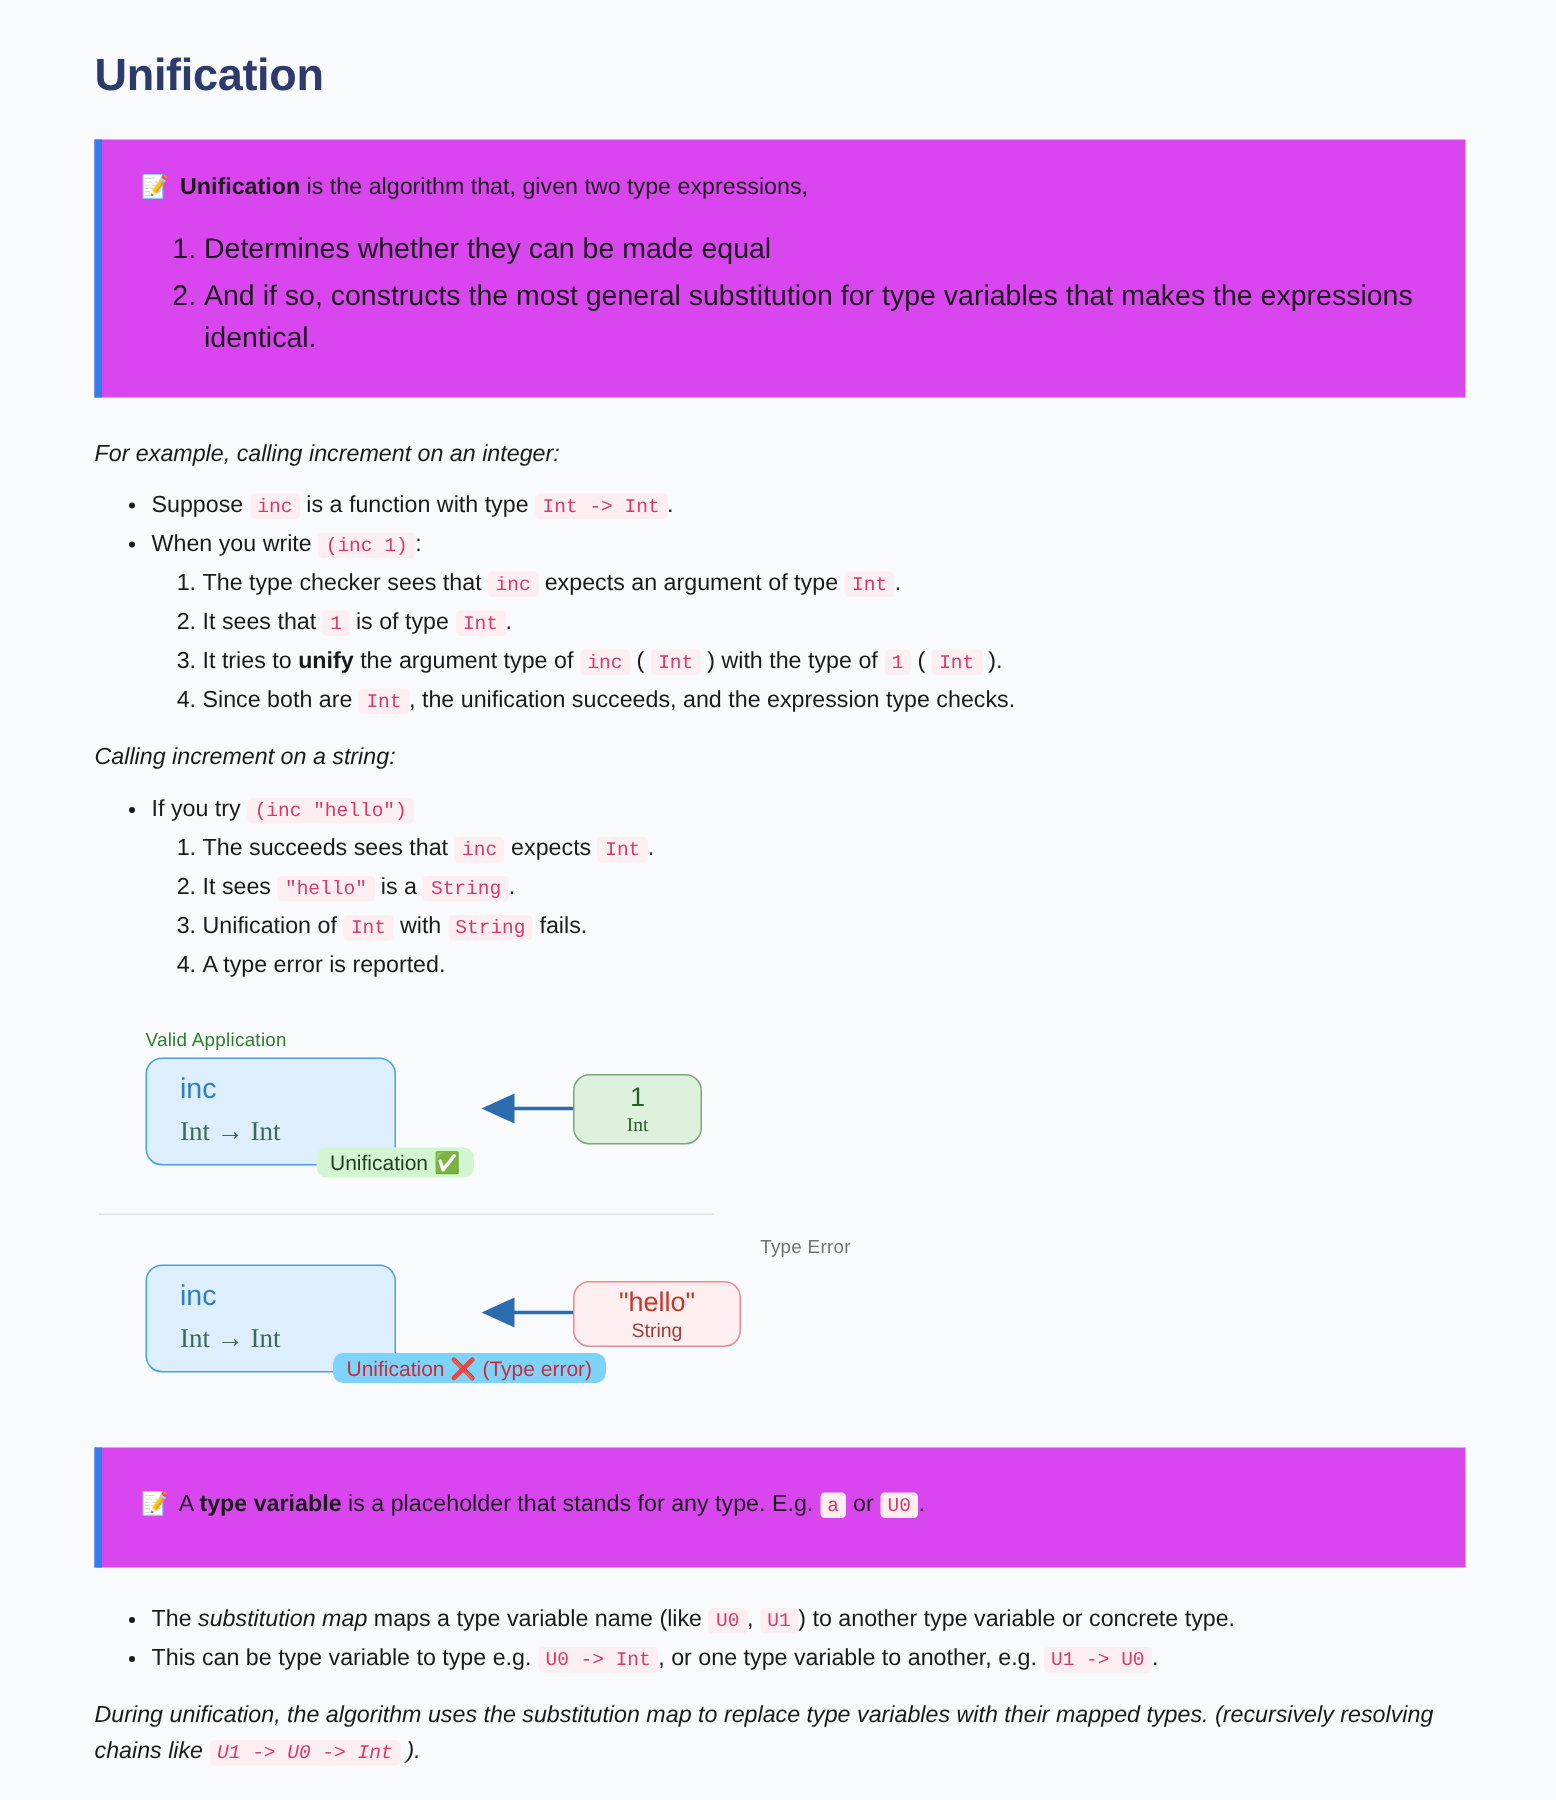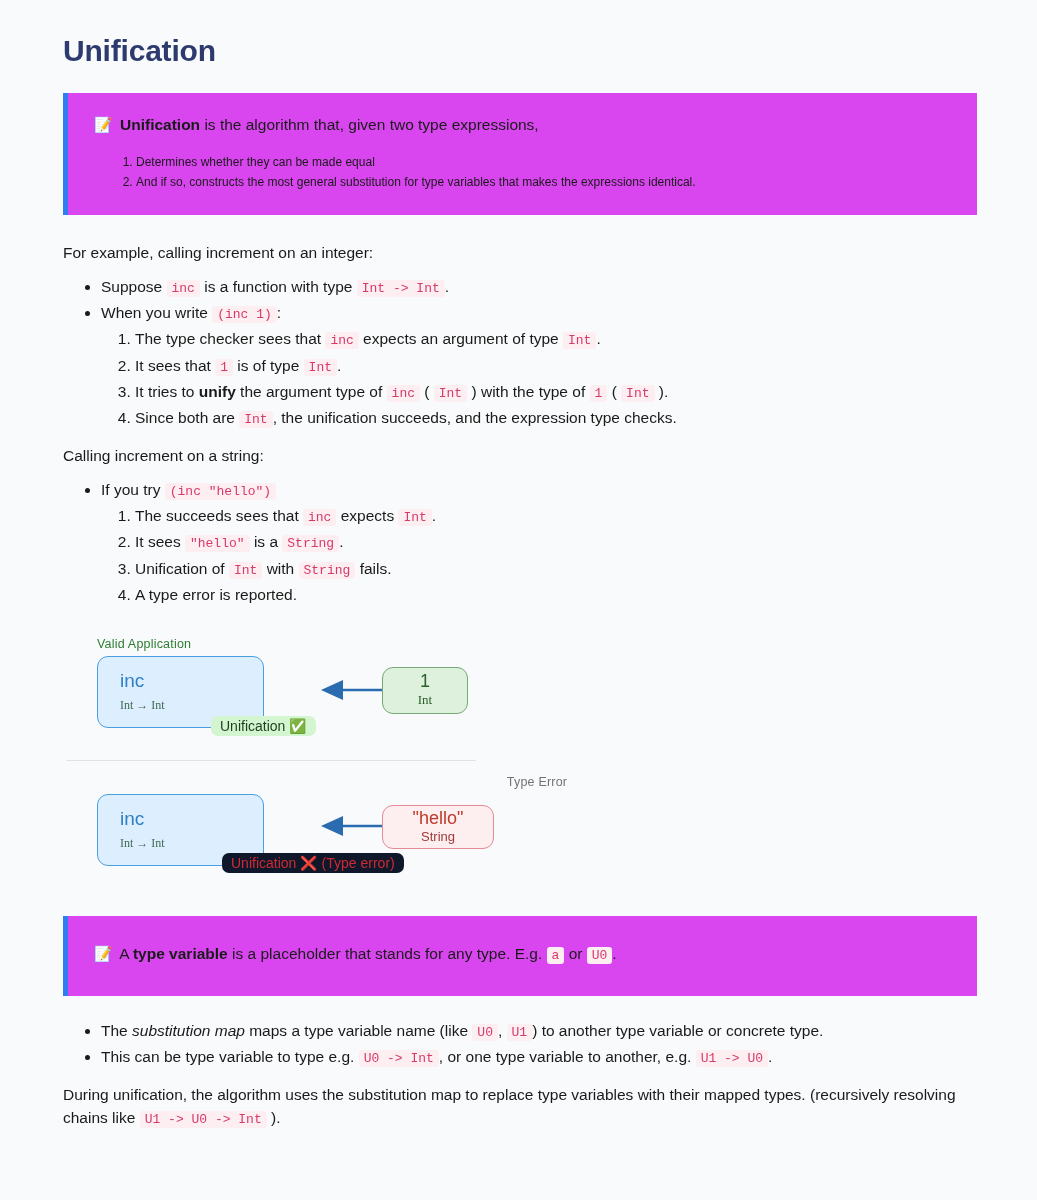--- a/index.html
+++ b/index.html
@@ -30,31 +30,32 @@
     border-left: 5px solid #2d7ff0;
     padding: 20px 26px 22px 26px;
     margin: 0 0 26px 0;
   }
   .callout.second { padding: 26px 26px 30px 26px; margin-top: 44px; margin-bottom: 22px; }
   .callout p { margin: 0; font-size: 15.5px; line-height: 1.55; }
   .callout .emoji { font-size: 15px; margin-right: 3px; }
   .callout ol {
     margin: 16px 0 0 0;
     padding-left: 42px;
-    font-size: 12px;
+    font-size: 19px;
     line-height: 1.5;
   }
   .callout ol li { margin-bottom: 2px; }
   .callout .para-gap { margin-top: 24px; }
 
   
   .body-text {
     font-size: 15.5px;
     line-height: 1.5;
     margin: 0 0 10px 0;
+    font-style: italic;
   }
   .bullets {
     margin: 4px 0 14px 0;
     padding-left: 38px;
     font-size: 15.5px;
     line-height: 1.62;
   }
   .bullets > li { margin-bottom: 1px; }
   .bullets ol {
     margin: 1px 0 0 0;
@@ -111,21 +112,21 @@
     padding-left: 22px;
   }
   .node-fn .node-title {
     font-size: 19px;
     color: #2f7fc4;
     line-height: 1.1;
     margin-bottom: 6px;
   }
   .node-fn .node-sub {
     font-family: "Liberation Serif", serif;
-    font-size: 12px;
+    font-size: 18px;
     color: #3d6b52;
   }
   .node-arg-ok {
     left: 285px;
     width: 86px;
     height: 47px;
     top: 11px;
     background: #ddf1dc;
     border: 1.6px solid #79a878;
   }
@@ -175,21 +176,21 @@
   }
   .badge-ok {
     left: 114px;
     top: 60px;
     background: #d3f5d0;
     color: #1d3f1d;
   }
   .badge-err {
     left: 125px;
     top: 59px;
-    background: #0f172a;
+    background: #7dd3fc;
     color: #cf2a33;
   }
   .badge .sym { font-size: 14px; }
 
   .diagram-divider {
     border: none;
     border-top: 1px solid #e2e2e2;
     margin: 26px 0 14px 0;
     width: 410px;
     margin-left: 3px;

